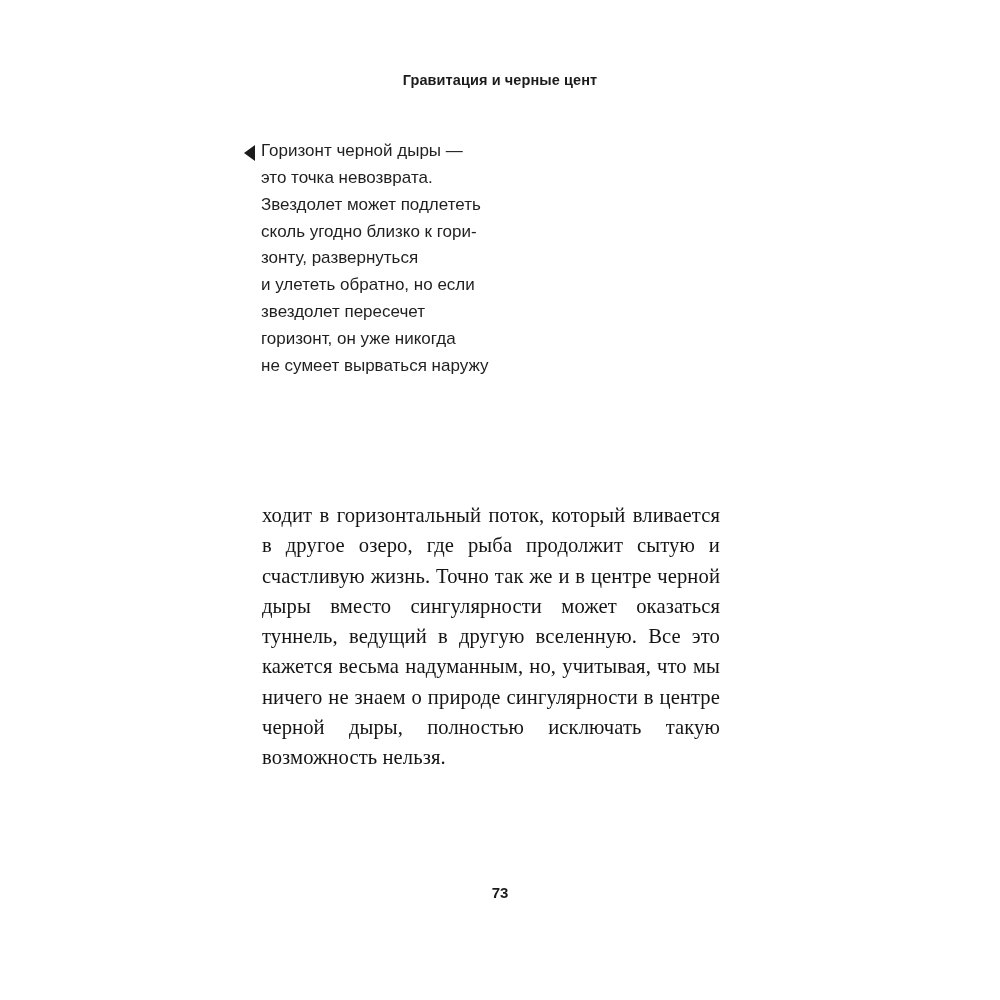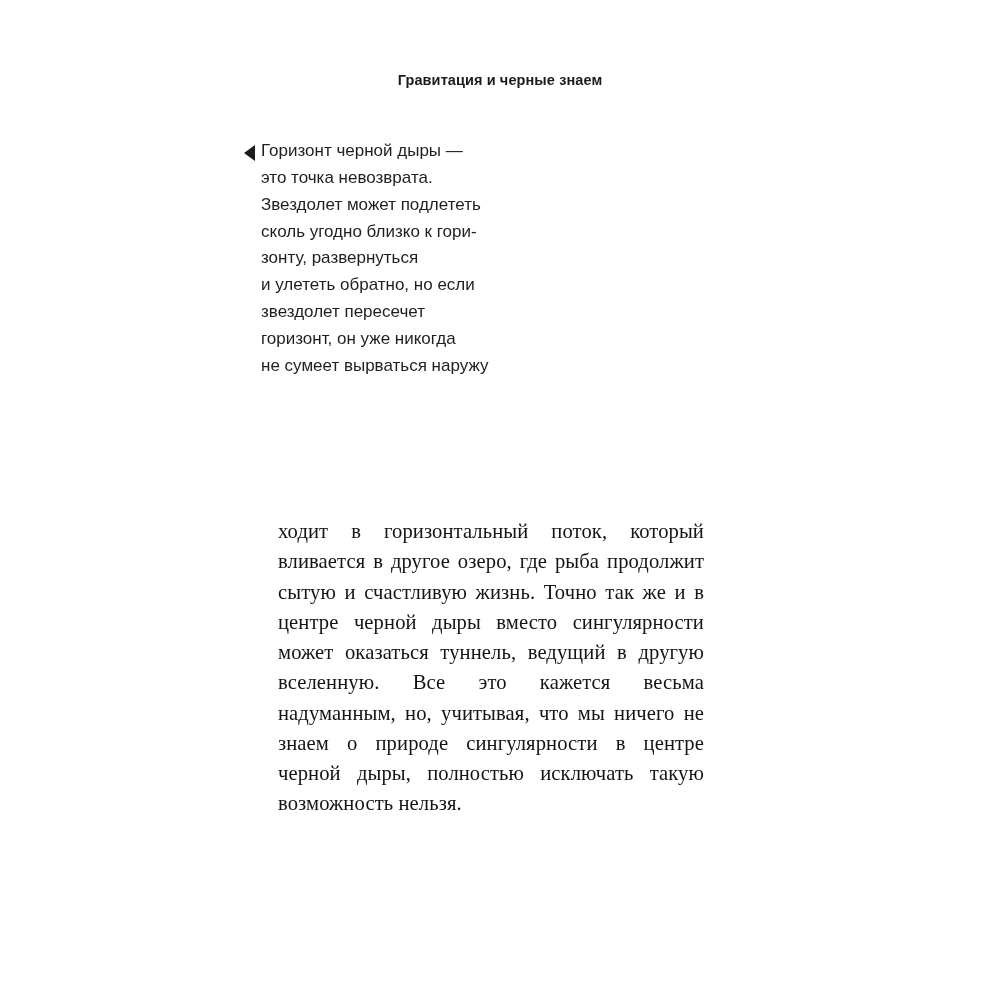--- a/index.html
+++ b/index.html
@@ -61,21 +61,21 @@
   }
 
   
   .body-text {
     position: absolute;
     top: 500px;
     left: 262px;
     width: 458px;
   }
   .body-text p {
-    margin: 16px;
+    margin: 0;
     font-family: "Liberation Serif", serif;
     font-size: 20.6px;
     line-height: 1.47;
     text-align: justify;
     text-align-last: left;
     color: #141414;
     letter-spacing: 0.1px;
   }
   .body-text p.spaced {
     margin-top: 21px;
@@ -95,21 +95,21 @@
     font-weight: bold;
     font-size: 15px;
     color: #1b1b1b;
   }
 </style>
 </head>
 <body>
 
 <div class="page">
 
-  <div class="running-head">Гравитация и черные знаем</div>
+  <div class="running-head">Гравитация и черные цент</div>
 
   <div class="caption-block">
     <span class="caption-marker">
       <svg width="14" height="16" viewBox="0 0 14 16" aria-hidden="true">
         <polygon points="12,0 12,16 1,8" fill="#1b1b1b"></polygon>
       </svg>
     </span>
     <span class="caption-text">Горизонт черной дыры —
 это точка невозврата.
 Звездолет может подлететь
@@ -118,14 +118,15 @@
 и улететь обратно, но если
 звездолет пересечет
 горизонт, он уже никогда
 не сумеет вырваться наружу</span>
   </div>
 
   <div class="body-text">
     <p class="justify-all">ходит в горизонтальный поток, который вливает­ся в другое озеро, где рыба продолжит сытую и счастливую жизнь. Точно так же и в центре чер­ной дыры вместо сингулярности может оказаться туннель, ведущий в другую вселенную. Все это кажется весьма надуманным, но, учитывая, что мы ничего не знаем о природе сингулярности в цент­ре черной дыры, полностью исключать такую возможность нельзя.</p>
   </div>
 
+  <div class="folio">73</div>
 
 </div>
 
 </body></html>

